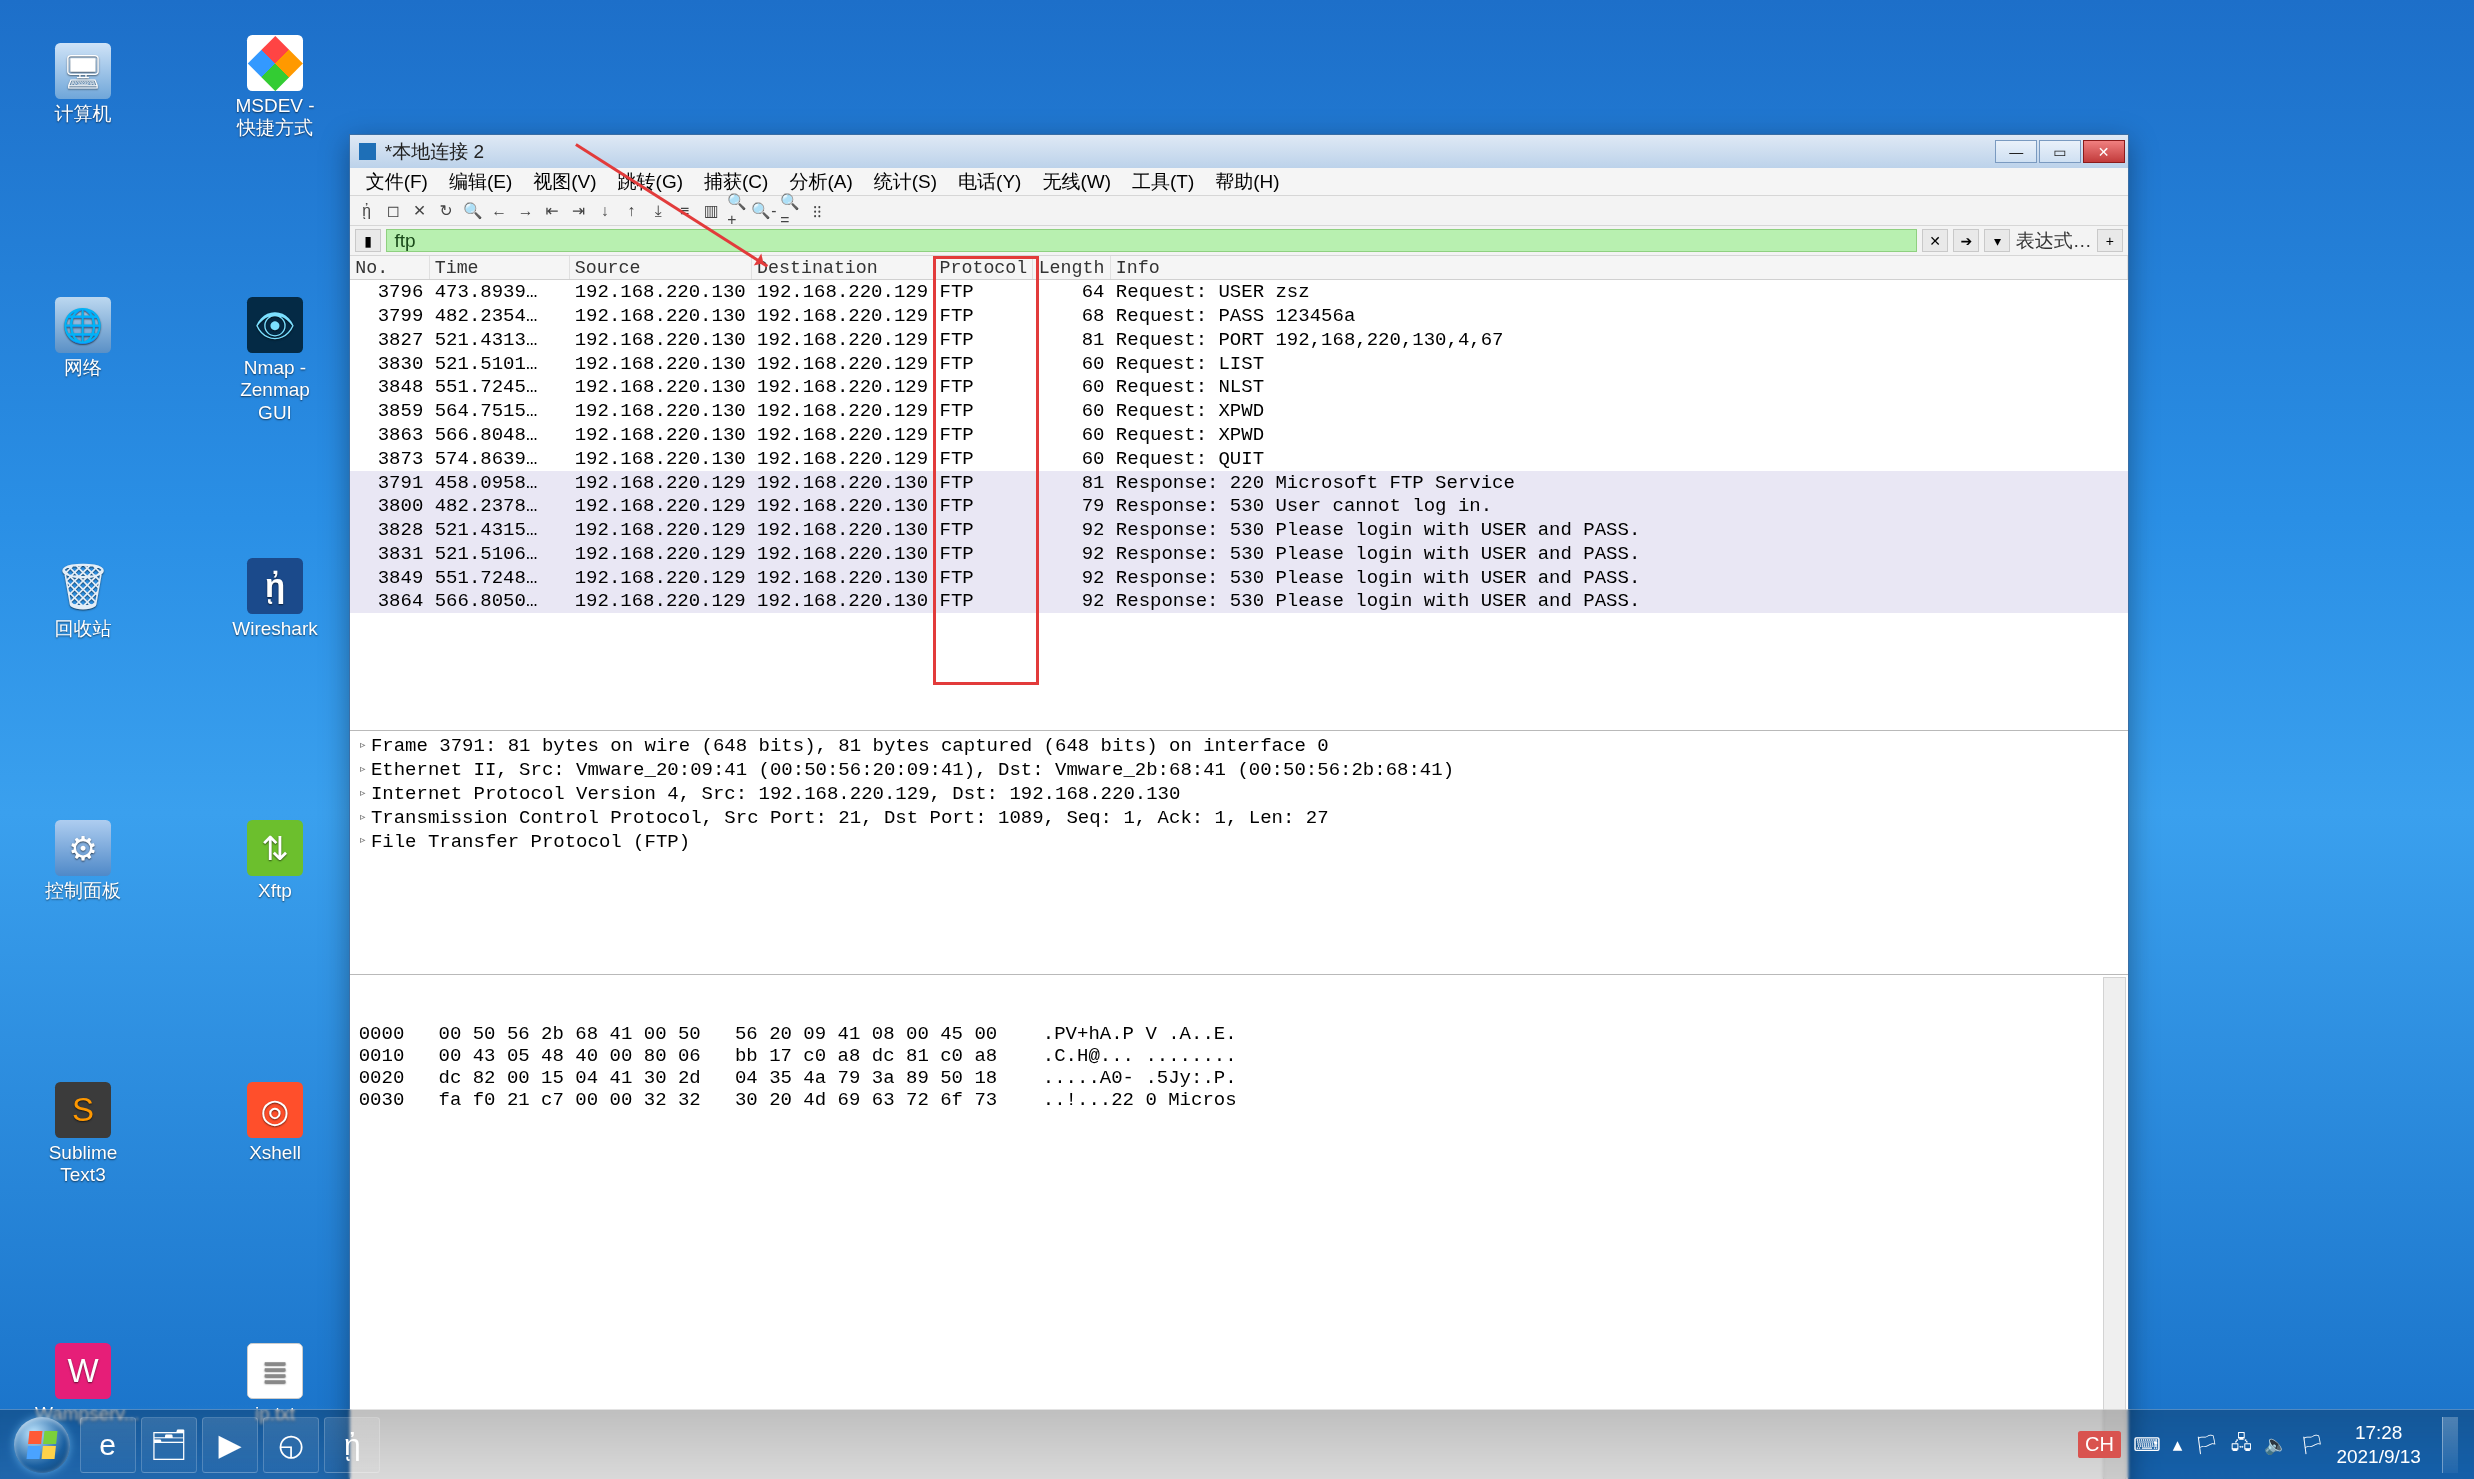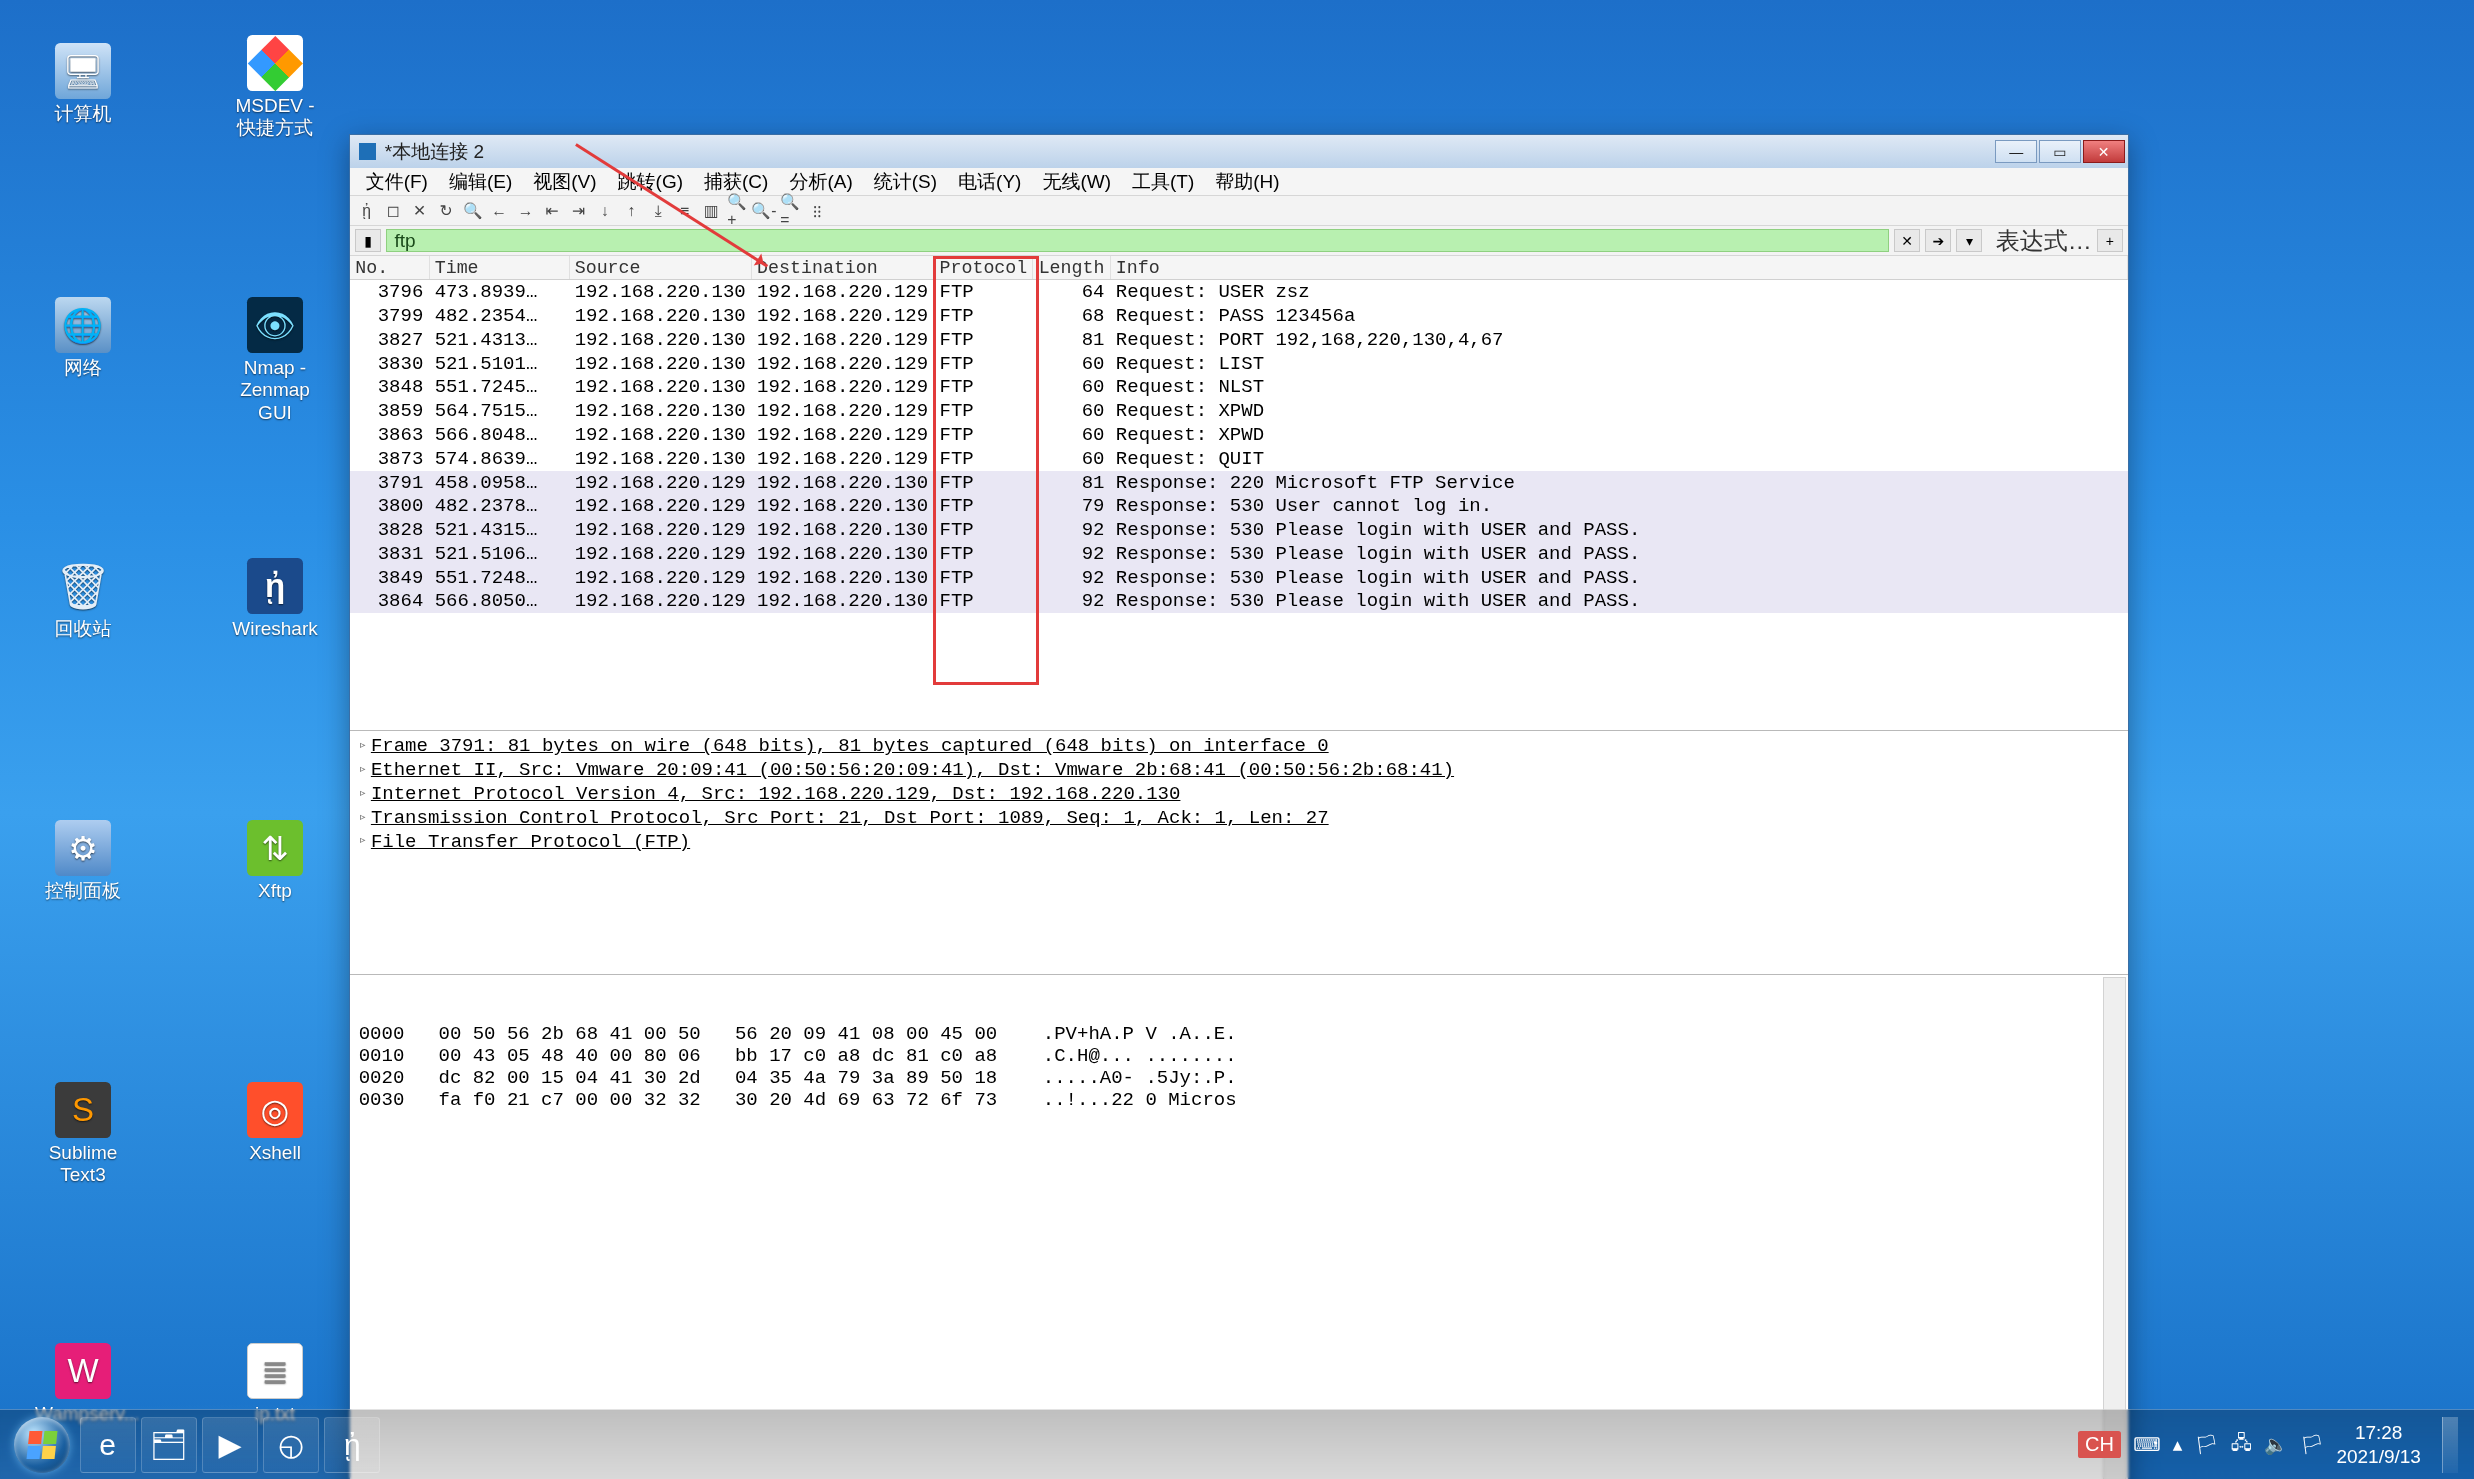--- a/index.html
+++ b/index.html
@@ -66,37 +66,37 @@
 #titlebar .spacer{flex:1;}
 .win-btn{width:42px;height:23px;margin-left:1.7px;border:0.9px solid #7a9ac0;background:linear-gradient(#eaf1fa,#cfe0f2);display:flex;align-items:center;justify-content:center;font-size:14px;cursor:pointer;}
 .win-close{background:linear-gradient(#f08080,#c23b3b);color:#fff;border-color:#8b1a1a;}
 #menubar{height:28px;background:#f5f5f5;border-bottom:0.9px solid #d6d6d6;display:flex;align-items:center;padding:0 5.2px;font-size:19px;}
 .menu-item{padding:1.7px 10.5px;cursor:pointer;}
 #toolbar{height:30px;background:#f3f3f3;border-bottom:0.9px solid #d6d6d6;display:flex;align-items:center;padding:0 5.2px;gap:3.5px;}
 .tbtn{width:23px;height:23px;border:0.9px solid transparent;display:flex;align-items:center;justify-content:center;font-size:15.7px;color:#444;cursor:pointer;}
 #filterbar{height:30px;background:#f3f3f3;border-bottom:0.9px solid #d6d6d6;display:flex;align-items:center;padding:0 5.2px;gap:5.2px;}
 #filter-input{flex:1;height:23px;background:#b8f0b0;border:0.9px solid #8fd080;padding:0 7px;font-size:19px;color:#1a4a1a;outline:none;font-family:inherit;}
 .fbtn{width:26px;height:23px;background:#e9e9e9;border:0.9px solid #c9c9c9;display:flex;align-items:center;justify-content:center;cursor:pointer;font-size:14px;}
-#filter-label{font-size:24px;color:#333;margin-left:8px;}
+#filter-label{font-size:19px;color:#333;}
 
 
 #plist{flex:0 0 475px;background:#fff;border-bottom:0.9px solid #b9b9b9;overflow:hidden;position:relative;font-family:Consolas,"Courier New",monospace;}
 #plist table{border-collapse:collapse;width:100%;}
 #plist th{background:#f5f5f5;border-right:0.9px solid #e0e0e0;border-bottom:0.9px solid #d0d0d0;text-align:left;padding:1.7px 5.2px;font-weight:normal;font-size:18.3px;color:#333;position:sticky;top:0;}
 #plist td{padding:0.9px 5.2px;font-size:19px;white-space:nowrap;border-right:0.9px solid transparent;}
 .row-req{background:#fff;}
 .row-resp{background:#e9e7f4;}
 .sel-col{color:#0b4a8d;}
 #proto-highlight{position:absolute;border:3.5px solid #e23b3b;pointer-events:none;}
 #red-arrow{position:absolute;width:227px;height:2.6px;background:#e23b3b;transform-origin:left center;pointer-events:none;}
 #red-arrow::after{content:"";position:absolute;right:-1.7px;top:-6.1px;border:7.9px solid transparent;border-left-color:#e23b3b;}
 
 
 #pdetail{flex:0 0 244px;background:#fff;border-bottom:0.9px solid #b9b9b9;overflow:auto;font-family:Consolas,"Courier New",monospace;font-size:19px;padding:3.5px 8.7px;position:relative;}
-.dline{padding:0.9px 0 0.9px 12.2px;position:relative;text-decoration:underline;}
+.dline{padding:0.9px 0 0.9px 12.2px;position:relative;}
 .dline::before{content:"▹";position:absolute;left:0;top:1.7px;color:#777;font-size:14px;}
 
 
 #phex{flex:1;background:#fff;font-family:Consolas,"Courier New",monospace;font-size:19px;padding:3.5px 8.7px;white-space:pre;overflow:hidden;position:relative;}
 #phex .scroll{position:absolute;right:1.7px;top:1.7px;bottom:1.7px;width:23px;background:#efefef;border:0.9px solid #d3d3d3;}
 
 
 #status{height:30px;background:#f3f3f3;border-top:0.9px solid #d6d6d6;display:flex;align-items:center;font-size:19px;color:#333;}
 #status .seg{padding:0 12.2px;border-right:0.9px solid #d6d6d6;height:100%;display:flex;align-items:center;}
 #status .bullet{width:14px;height:14px;border-radius:50%;background:#e9d36a;border:0.9px solid #c4ad3a;margin-right:8.7px;}

